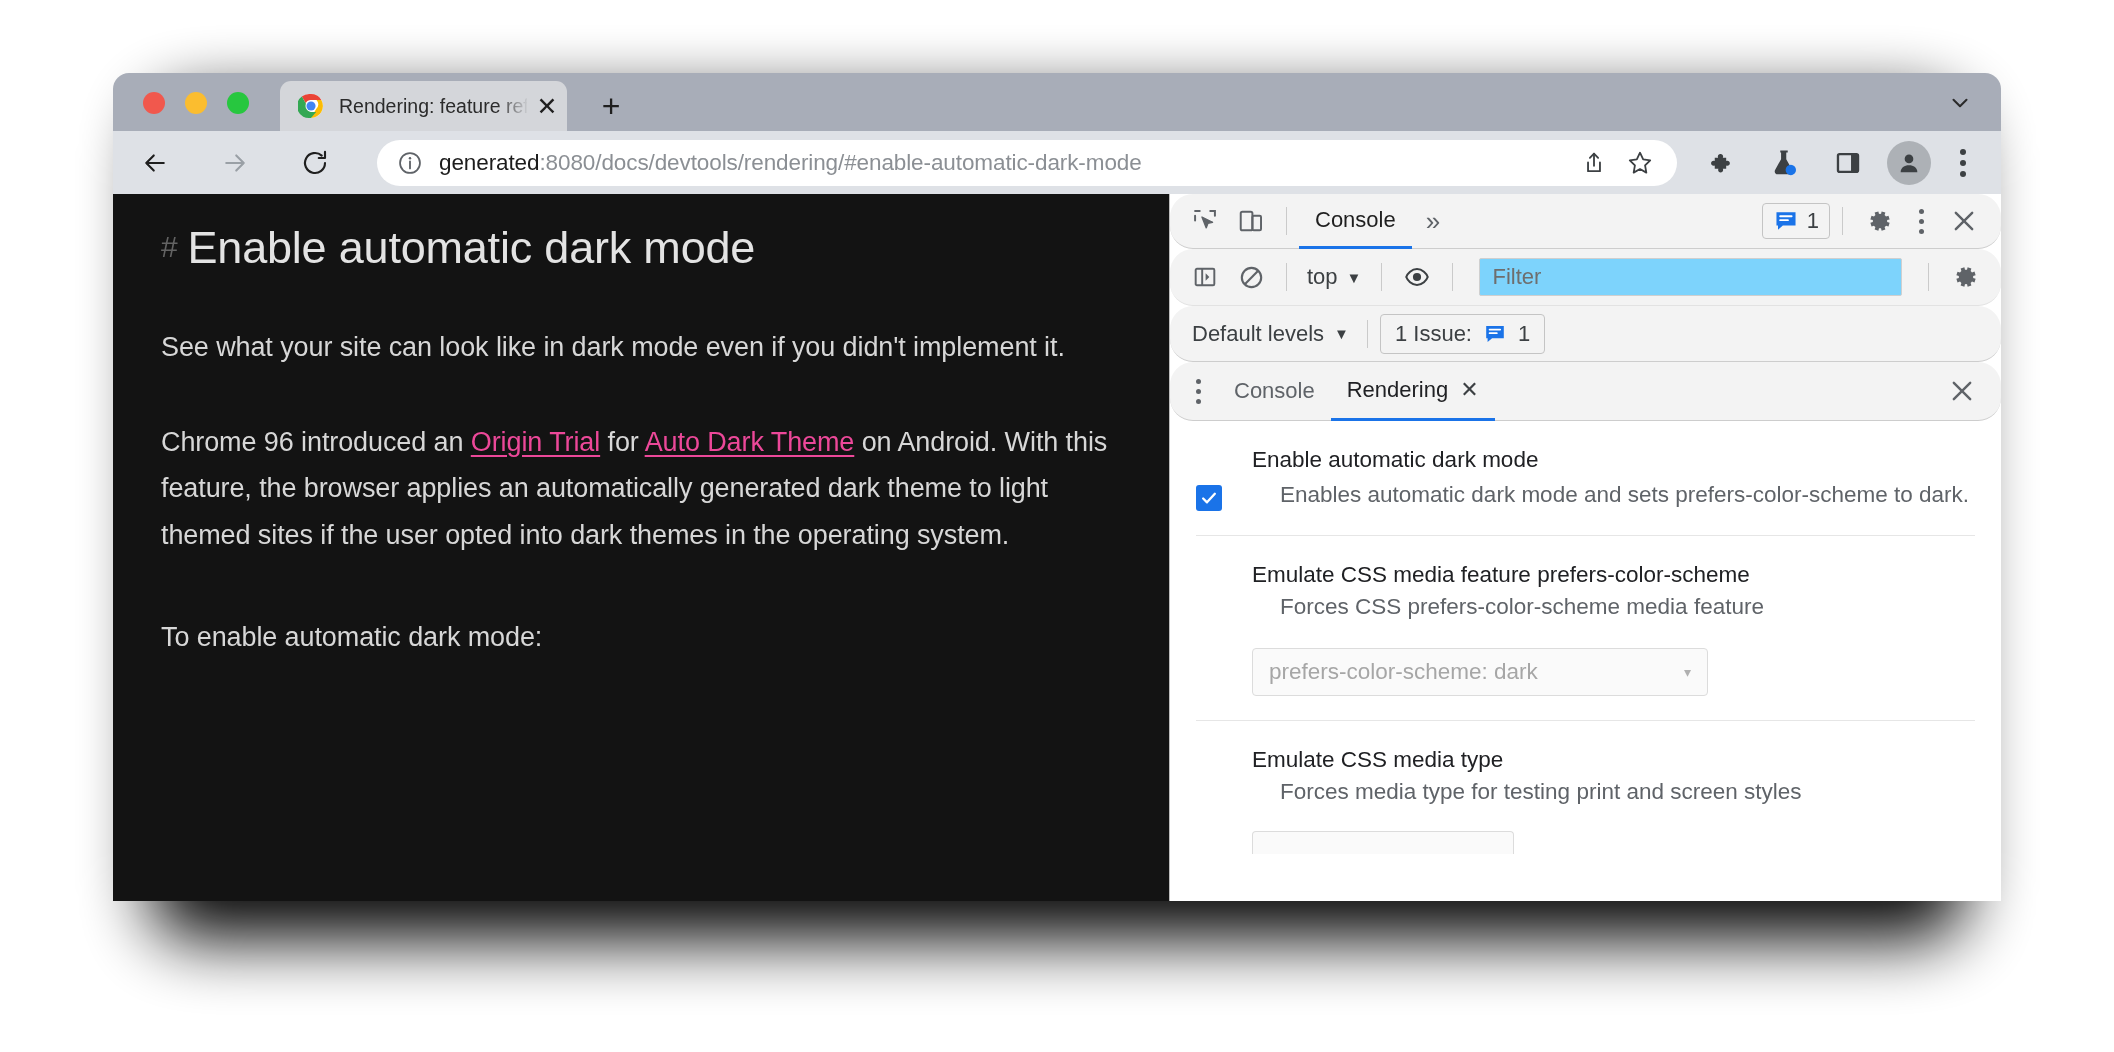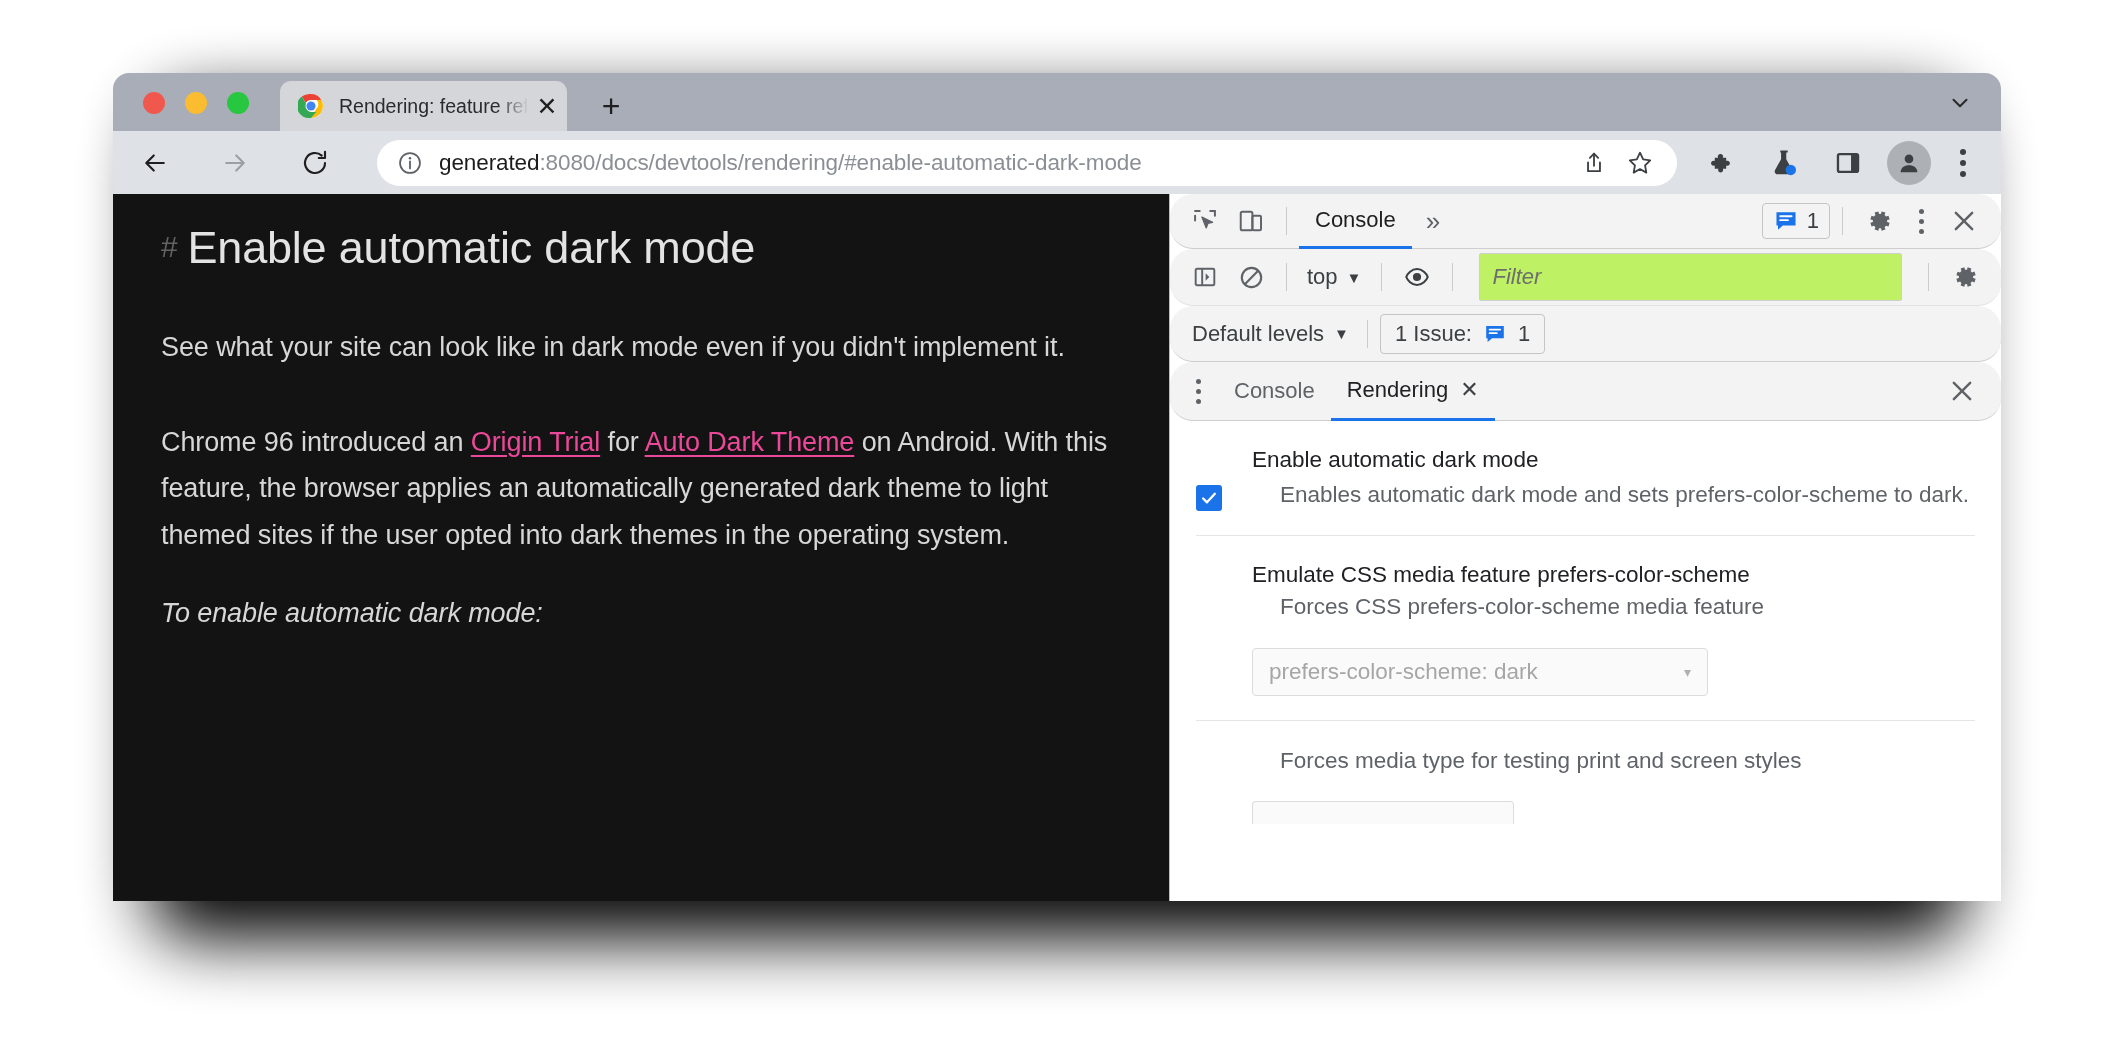--- a/index.html
+++ b/index.html
@@ -222,21 +222,21 @@
     margin-right: 10px;
     cursor: pointer;
   }
   .page p {
     margin: 48px 0 0 0;
     font-size: 27px;
     line-height: 1.72;
     color: #d7d7d7;
     letter-spacing: -0.1px;
   }
-  .page p.p3 { margin-top: 32px; font-style: italic; }
+  .page p.p3 { margin-top: 56px; }
   .page a {
     color: #ec4899;
     text-decoration: underline;
     text-underline-offset: 4px;
   }
 
   
   .devtools {
     flex: 1 1 auto;
     background: #ffffff;
@@ -302,31 +302,30 @@
     border-bottom: 1px solid #e2e2e2;
     padding-left: 12px;
   }
   .ctx-select {
     display: flex; align-items: center; gap: 9px;
     font-size: 22px; color: #3c4043;
     padding: 0 8px; cursor: pointer; flex: 0 0 auto;
   }
   .filter-input {
     flex: 1 1 auto;
-    height: 48px;
-    background: #bef264;
+    height: 38px;
+    background: #7dd3fc;
     border: 1px solid #cfcfcf;
     border-radius: 2px;
     margin: 0 14px;
     display: flex; align-items: center;
     padding: 0 12px;
     box-sizing: border-box;
     min-width: 0;
     cursor: text;
-    font-style: italic;
   }
   .filter-input span { font-size: 22px; color: #6e6e6e; }
 
   .dt-levels-bar {
     height: 56px;
     background: #f3f3f3;
     border-bottom: 1px solid #cdcdcd;
     padding-left: 16px;
   }
   .levels-select {
@@ -688,20 +687,21 @@
           <div class="setting">
             <div class="setting-title">Emulate CSS media feature prefers-color-scheme</div>
             <div class="setting-desc indent">Forces CSS prefers-color-scheme media feature</div>
             <div class="sel">
               <span>prefers-color-scheme: dark</span>
               <span class="caret">▾</span>
             </div>
           </div>
 
           <div class="setting">
+            <div class="setting-title">Emulate CSS media type</div>
             <div class="setting-desc indent">Forces media type for testing print and screen styles</div>
             <div class="sel-stub"></div>
           </div>
 
         </div>
       </div>
     </div>
   </div>
 </div>
 

